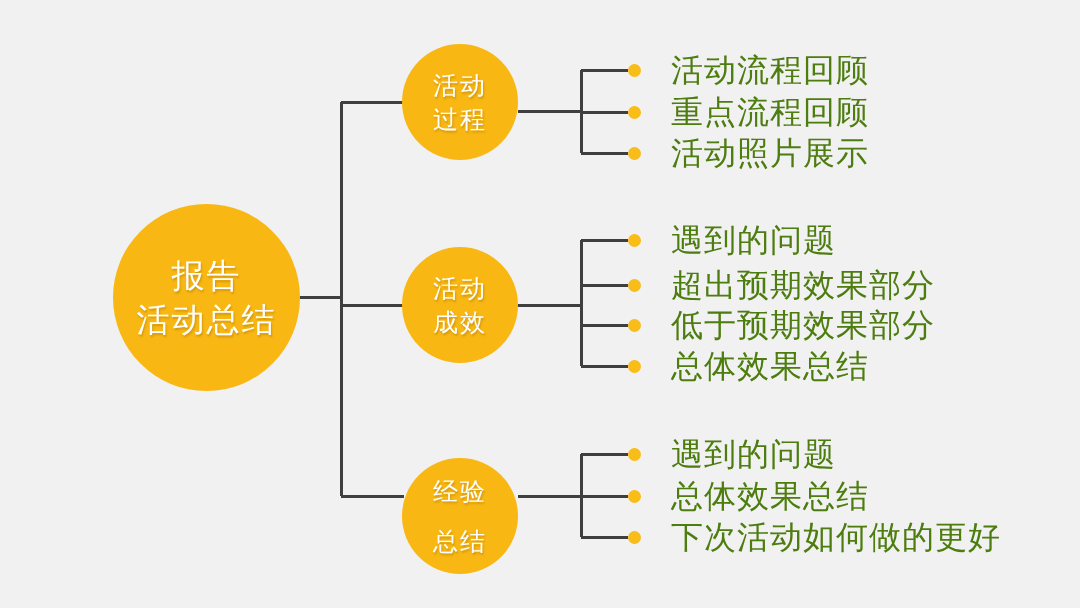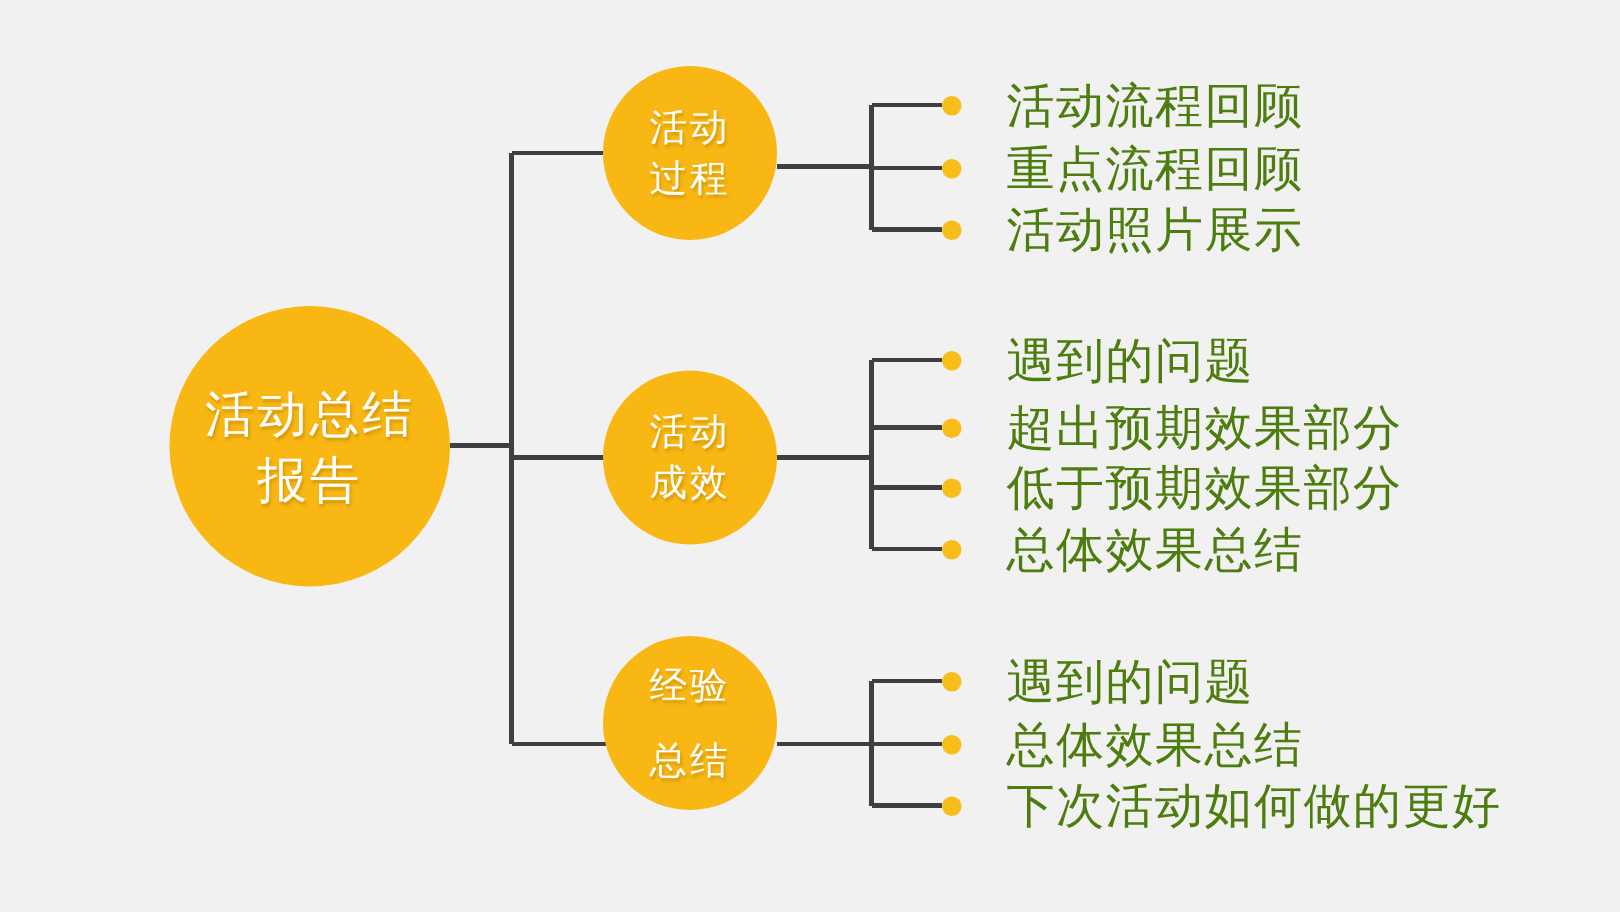--- a/index.html
+++ b/index.html
@@ -53,21 +53,21 @@
   }
   .branch-node {
     width: 116px;
     height: 116px;
     left: 402px;
     font-size: 25px;
     line-height: 34px;
   }
   .branch-node.b0 { top: 44px; }
   .branch-node.b1 { top: 247px; }
-  .branch-node.b2 { top: 424px; gap: 16px; }
+  .branch-node.b2 { top: 458px; gap: 16px; }
   .node-line { display: block; white-space: nowrap; }
 
   
   .leaf {
     position: absolute;
     display: flex;
     align-items: center;
     height: 0;
   }
   .leaf-dot {
@@ -121,22 +121,22 @@
 
       <line x1="518" y1="496" x2="581" y2="496"></line>
       <line x1="581" y1="454" x2="581" y2="537"></line>
       <line x1="581" y1="454" x2="628" y2="454"></line>
       <line x1="581" y1="496" x2="628" y2="496"></line>
       <line x1="581" y1="537" x2="628" y2="537"></line>
     </g>
   </svg>
 
   <div class="node-circle root-node">
+    <span class="node-line">报告</span>
     <span class="node-line">活动总结</span>
-    <span class="node-line">报告</span>
   </div>
 
   <div class="node-circle branch-node b0">
     <span class="node-line">活动</span>
     <span class="node-line">过程</span>
   </div>
   <div class="node-circle branch-node b1">
     <span class="node-line">活动</span>
     <span class="node-line">成效</span>
   </div>

